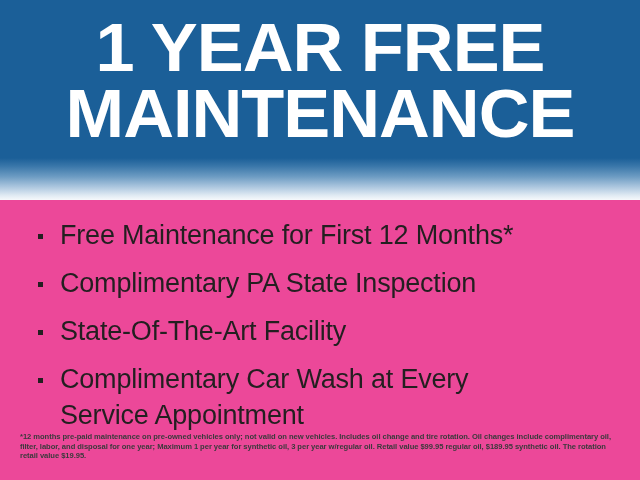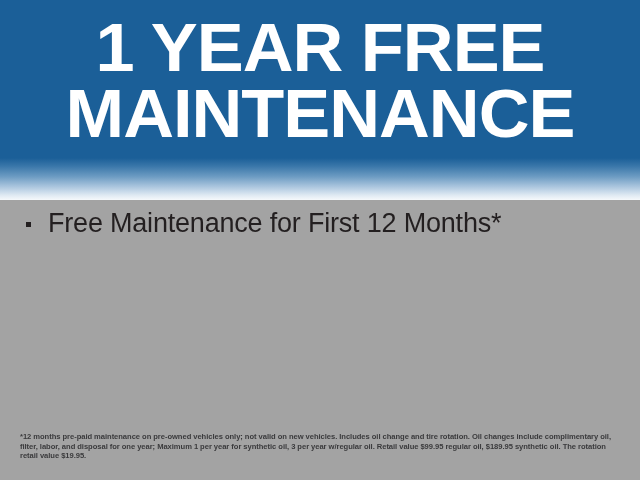--- a/index.html
+++ b/index.html
@@ -12,21 +12,21 @@
     height: 480px;
     background: #ffffff;
     font-family: "Liberation Sans", sans-serif;
     overflow: hidden;
   }
 
   .ad-card {
     position: relative;
     width: 640px;
     height: 480px;
-    background: #a3a3a3;
+    background: #ec4899;
     overflow: hidden;
   }
 
   
   .banner {
     position: absolute;
     left: 0;
     top: 0;
     width: 640px;
     height: 200px;
@@ -86,21 +86,21 @@
     top: 205px;
     width: 640px;
     padding: 0;
     margin: 0;
     list-style: none;
   }
   .benefit-item {
     display: flex;
     align-items: flex-start;
     padding: 0 12px 0 26px;
-    margin: 0;
+    margin: 12px;
     color: #231f20;
     font-size: 27px;
     line-height: 36px;
     font-family: "Liberation Sans", sans-serif;
     font-weight: normal;
     letter-spacing: -0.2px;
   }
   .bullet-square {
     flex: 0 0 auto;
     width: 5px;
@@ -138,17 +138,30 @@
     <div class="headline headline-line1">1 YEAR FREE</div>
     <div class="headline headline-line2">MAINTENANCE</div>
     <div class="banner-fade"></div>
   </div>
 
   <ul class="benefits">
     <li class="benefit-item">
       <span class="bullet-square"></span>
       <span class="benefit-text">Free Maintenance for First 12 Months*</span>
     </li>
+    <li class="benefit-item">
+      <span class="bullet-square"></span>
+      <span class="benefit-text">Complimentary PA State Inspection</span>
+    </li>
+    <li class="benefit-item">
+      <span class="bullet-square"></span>
+      <span class="benefit-text">State-Of-The-Art Facility</span>
+    </li>
+    <li class="benefit-item">
+      <span class="bullet-square"></span>
+      <span class="benefit-text">Complimentary Car Wash at Every
+Service Appointment</span>
+    </li>
   </ul>
 
   <div class="disclaimer">*12 months pre-paid maintenance on pre-owned vehicles only; not valid on new vehicles. Includes oil change and tire rotation. Oil changes include complimentary oil, filter, labor, and disposal for one year; Maximum 1 per year for synthetic oil, 3 per year w/regular oil. Retail value $99.95 regular oil, $189.95 synthetic oil. The rotation retail value $19.95.</div>
 
 </div>
 
 </body></html>

